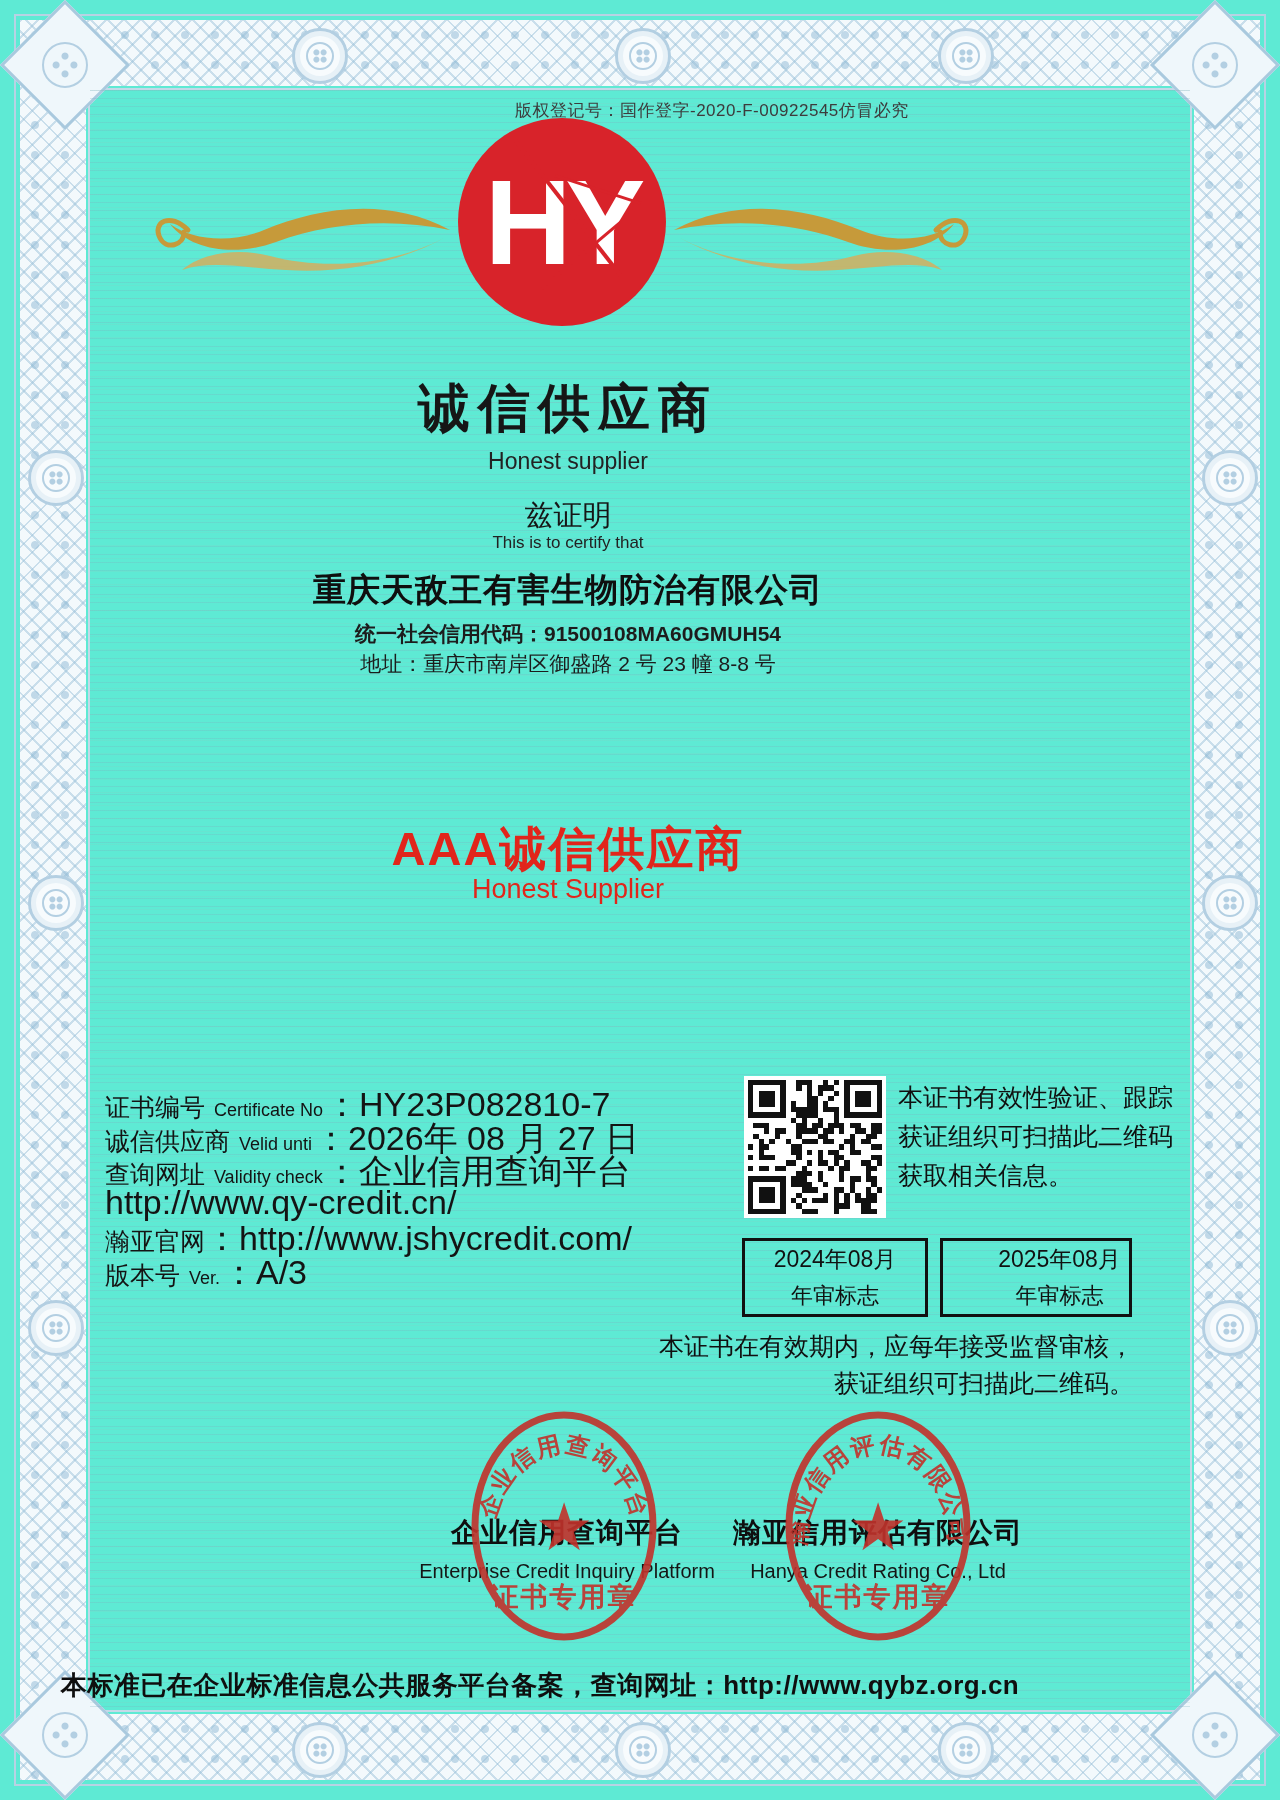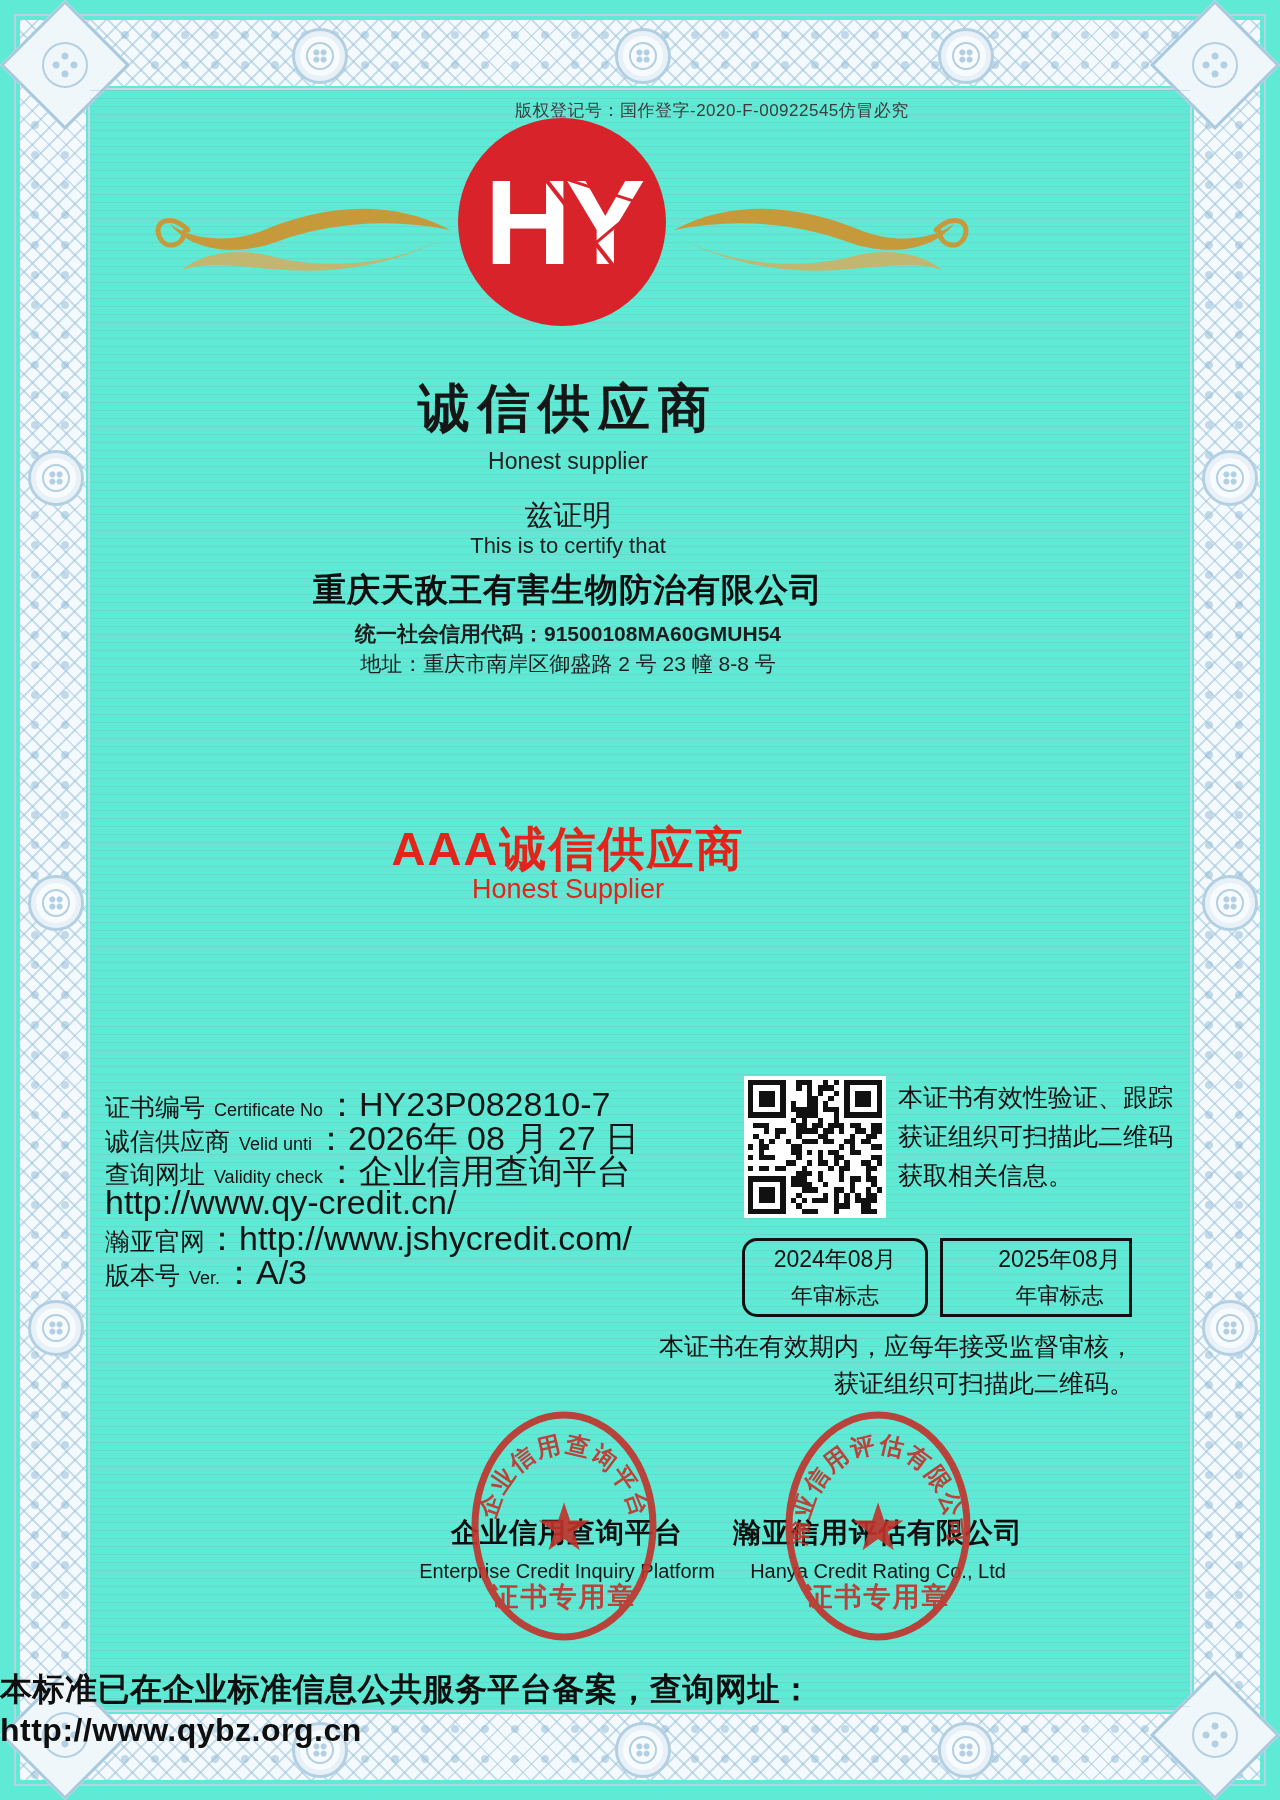--- a/index.html
+++ b/index.html
@@ -60,21 +60,21 @@
   .shard3{width:90px;height:3px;left:95px;top:70px;transform:rotate(18deg);}
 
   .flourish{position:absolute;top:182px;width:300px;height:110px;z-index:2;}
   .flourish-left{left:152px;}
   .flourish-right{left:672px;transform:scaleX(-1);}
 
   .centerline{position:absolute;left:0;width:1136px;text-align:center;}
   .title-cn{top:374px;font-size:52px;font-weight:600;letter-spacing:8px;color:#161616;}
   .title-en{top:448px;font-size:23px;color:#222;}
   .certify-cn{top:496px;font-size:29px;color:#161616;}
-  .certify-en{top:533px;font-size:22px;color:#222;}
+  .certify-en{top:533px;font-size:17px;color:#222;}
   .company-name{top:568px;font-size:33px;font-weight:800;color:#0f0f0f;letter-spacing:1px;}
   .credit-code{top:620px;font-size:21px;font-weight:600;color:#1c1c1c;}
   .address{top:650px;font-size:21px;font-weight:500;color:#1c1c1c;}
 
   .rating-cn{top:818px;font-size:47px;font-weight:700;color:#e1251b;letter-spacing:2px;}
   .rating-en{top:874px;font-size:27px;font-weight:500;color:#e1251b;}
 
   
   .details{position:absolute;left:105px;top:1082px;z-index:5;}
   .detail-line{height:33.5px;white-space:nowrap;}
@@ -84,21 +84,21 @@
 
   
   .qr-wrap{position:absolute;left:744px;top:1076px;width:142px;height:142px;background:#ffffff;
      padding:4px;box-sizing:border-box;z-index:5;}
   .qr-wrap svg{width:100%;height:100%;display:block;}
   .qr-note{position:absolute;left:898px;top:1078px;width:300px;z-index:5;}
   .qr-note div{font-size:25px;line-height:39px;color:#101010;font-weight:500;white-space:nowrap;}
 
   .year-box{position:absolute;top:1238px;height:79px;border:3px solid #111;box-sizing:border-box;
      display:flex;flex-direction:column;align-items:center;justify-content:center;z-index:5;background:transparent;}
-  .yb-1{left:742px;width:186px;border-radius:15px;}
+  .yb-1{left:742px;width:186px;}
   .yb-2{left:940px;width:192px;padding-left:47px;}
   .year-box .yb-month{font-size:23px;font-weight:500;color:#111;}
   .year-box .yb-label{font-size:22px;font-weight:500;color:#111;margin-top:6px;}
 
   .audit-note{position:absolute;right:146px;top:1328px;text-align:right;z-index:5;}
   .audit-note div{font-size:25px;line-height:37px;color:#101010;font-weight:500;white-space:nowrap;}
 
   
   .org{position:absolute;top:1514px;width:330px;text-align:center;z-index:4;}
   .org-left{left:402px;} .org-right{left:713px;}
@@ -106,22 +106,22 @@
   .org-en{font-size:20px;font-weight:500;color:#151515;margin-top:8px;}
 
   .seal{position:absolute;top:1408px;width:192px;height:236px;z-index:6;opacity:.9;}
   .seal-left{left:468px;} .seal-right{left:782px;}
   .seal svg{width:100%;height:100%;display:block;}
   .seal-ring{fill:none;stroke:#c2322b;stroke-width:7;}
   .seal-arc{fill:#c2322b;font-size:24px;font-weight:700;letter-spacing:2px;}
   .seal-star{fill:#c2322b;font-size:66px;}
   .seal-label{fill:#c2322b;font-size:27px;font-weight:700;letter-spacing:2px;}
 
-  .footer-note{position:absolute;left:0;width:1080px;top:1668px;
-     font-size:32px;font-weight:700;color:#0f0f0f;z-index:5;letter-spacing:.5px;}
+  .footer-note{position:absolute;left:0;width:1080px;top:1668px;text-align:center;
+     font-size:26px;font-weight:700;color:#0f0f0f;z-index:5;letter-spacing:.5px;}
 </style>
 </head>
 <body>
 
 <div class="page">
 
   <div class="band band-top"></div>
   <div class="band band-bottom"></div>
   <div class="band band-left"></div>
   <div class="band band-right"></div>

